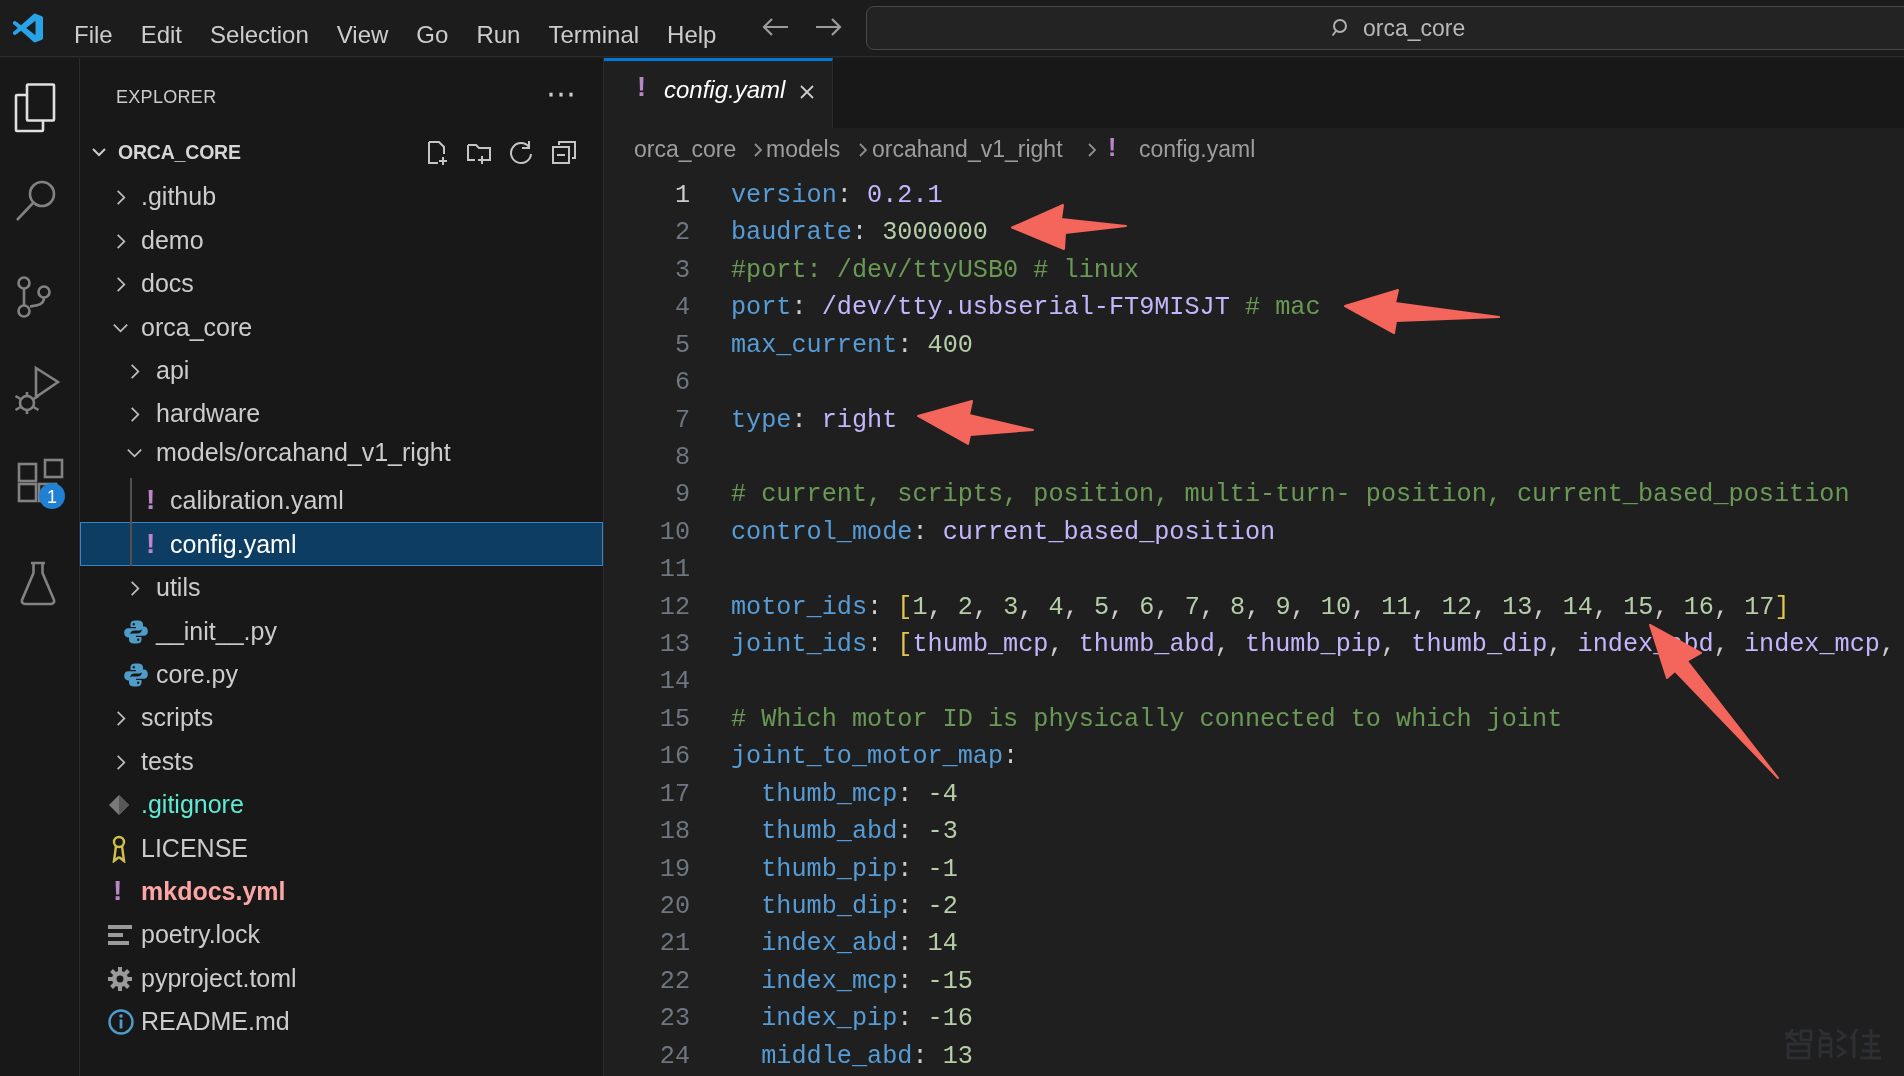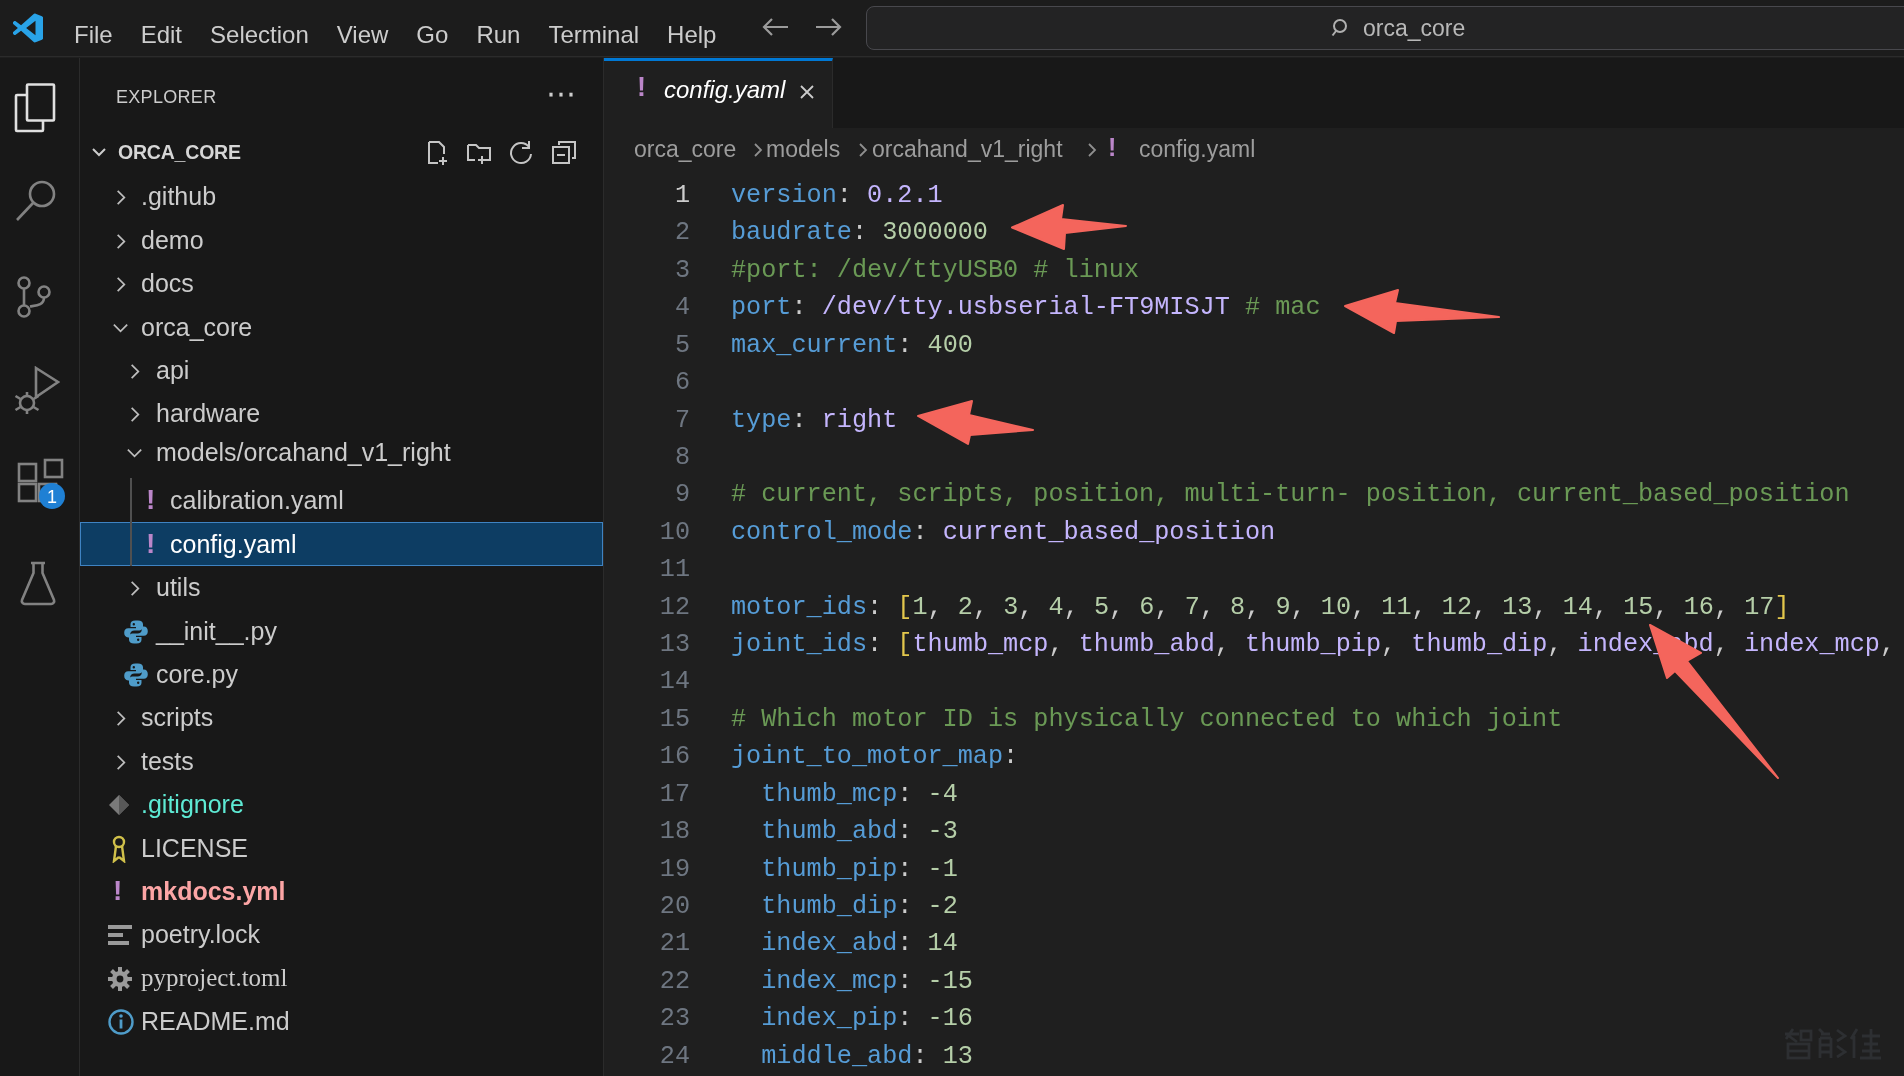--- a/index.html
+++ b/index.html
@@ -301,21 +301,21 @@
       <div class="trow" style="left:80px;top:913.44px;">
         <svg class="ficon" style="left:27px;margin-top:-11px;" width="26" height="22" viewBox="0 0 26 22">
           <g fill="#9a9a9a">
             <rect x="1" y="1" width="24" height="4"></rect>
             <rect x="1" y="9" width="15" height="4"></rect>
             <rect x="1" y="17" width="21" height="4"></rect>
           </g>
         </svg>
         <span class="lbl" style="position:absolute;left:61px;top:50%;margin-top:-15px;color:#cccccc;">poetry.lock</span>
       </div>
-      <div class="trow" style="left:80px;top:956.8600000000001px;font-family:Liberation Serif, serif;">
+      <div class="trow" style="left:80px;top:956.8600000000001px;">
         <svg class="ficon" style="left:27px;margin-top:-13px;" width="26" height="26" viewBox="0 0 26 26">
           <g fill="#9a9a9a">
             <circle cx="13" cy="13" r="8"></circle>
             <rect x="11" y="1" width="4" height="24"></rect>
             <rect x="1" y="11" width="24" height="4"></rect>
             <rect x="11" y="1" width="4" height="24" transform="rotate(45 13 13)"></rect>
             <rect x="11" y="1" width="4" height="24" transform="rotate(-45 13 13)"></rect>
           </g>
           <circle cx="13" cy="13" r="3.4" fill="#181818"></circle>
         </svg>

